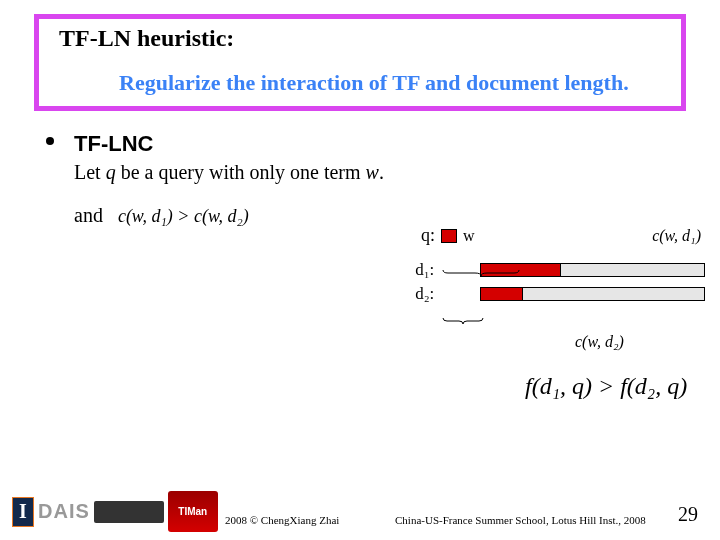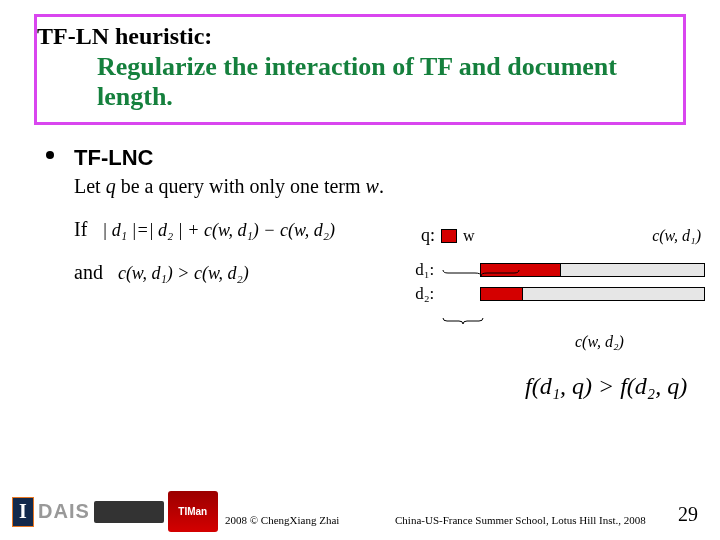--- a/index.html
+++ b/index.html
@@ -18,34 +18,34 @@
     padding: 14px 28px 0 28px;
   }
   .title {
     font-family: Arial, Helvetica, sans-serif;
     color: #144d9b;
     font-size: 30px;
     text-align: center;
     margin-bottom: 10px;
   }
   .box {
-    border: 3px solid #d946ef;
-    padding: 6px 8px 10px 0;
+    border: 5px solid #d946ef;
+    padding: 6px 8px 10px 20px;
     margin: 0 6px 20px 6px;
   }
   .boxline1 {
     font-size: 24px;
     font-weight: bold;
   }
   .boxline2 {
-    font-size: 26px;
-    font-weight: bold;
-    color: #15803d;
+    font-size: 22px;
+    font-weight: bold;
+    color: #3b82f6;
     padding-left: 60px;
-    margin-top: 2px;
+    margin-top: 18px;
   }
   .content {
     position: relative;
     padding-left: 18px;
   }
   .bullet {
     position: absolute;
     left: 18px;
     top: 6px;
     width: 8px;
@@ -233,24 +233,20 @@
     <div class="boxline1">TF-LN heuristic:</div>
     <div class="boxline2">Regularize the interaction of TF and document length.</div>
   </div>
 
   <div class="content">
     <div class="bullet"></div>
     <div class="tflnc">TF-LNC</div>
     <div class="let">
       <span>Let </span><i>q</i><span> be a query with only one term </span><i>w</i><span>.</span>
     </div>
-    <div class="ifline">
-      <span>If</span>
-      <span class="formula">| d₁ |=| d₂ | + c(w, d₁) − c(w, d₂)</span>
-    </div>
     <div class="andline">
       <span>and</span>
       <span class="formula">c(w, d₁) &gt; c(w, d₂)</span>
     </div>
   </div>
 
   <div class="diagram">
     <div class="qrow">
       <div class="qlabel">q:</div>
       <div class="qbox"></div>

